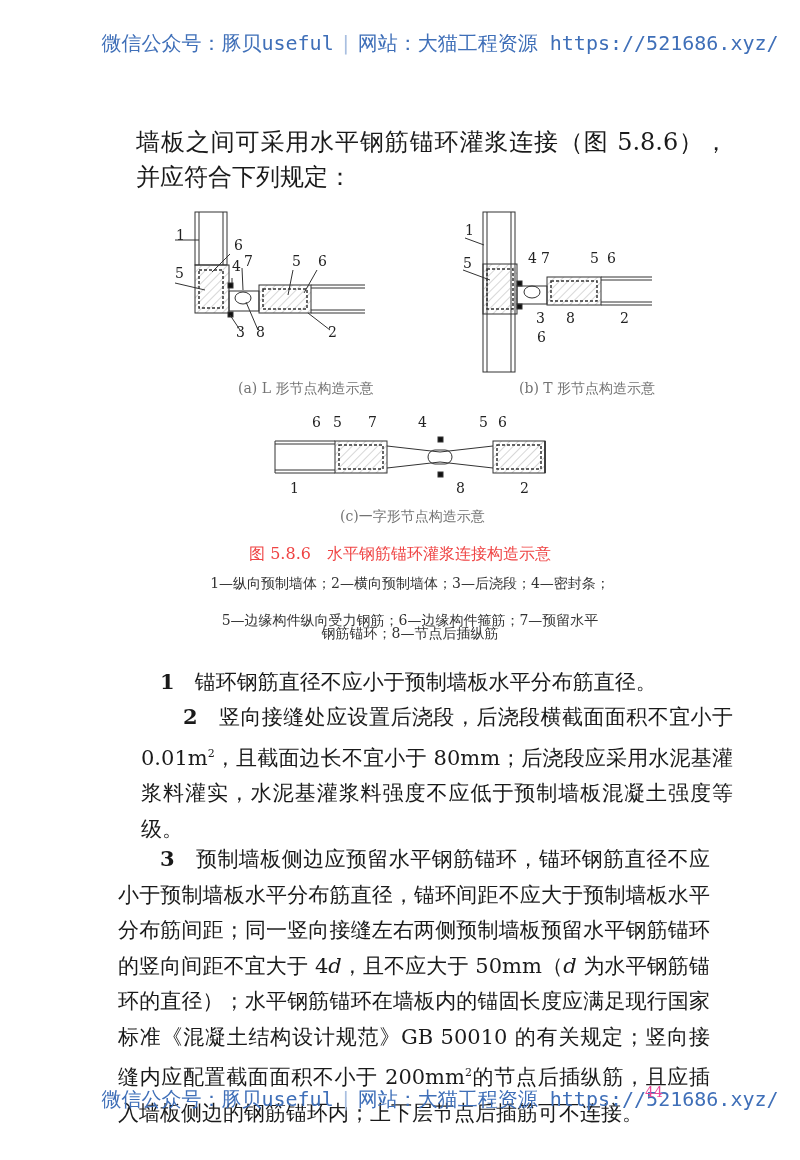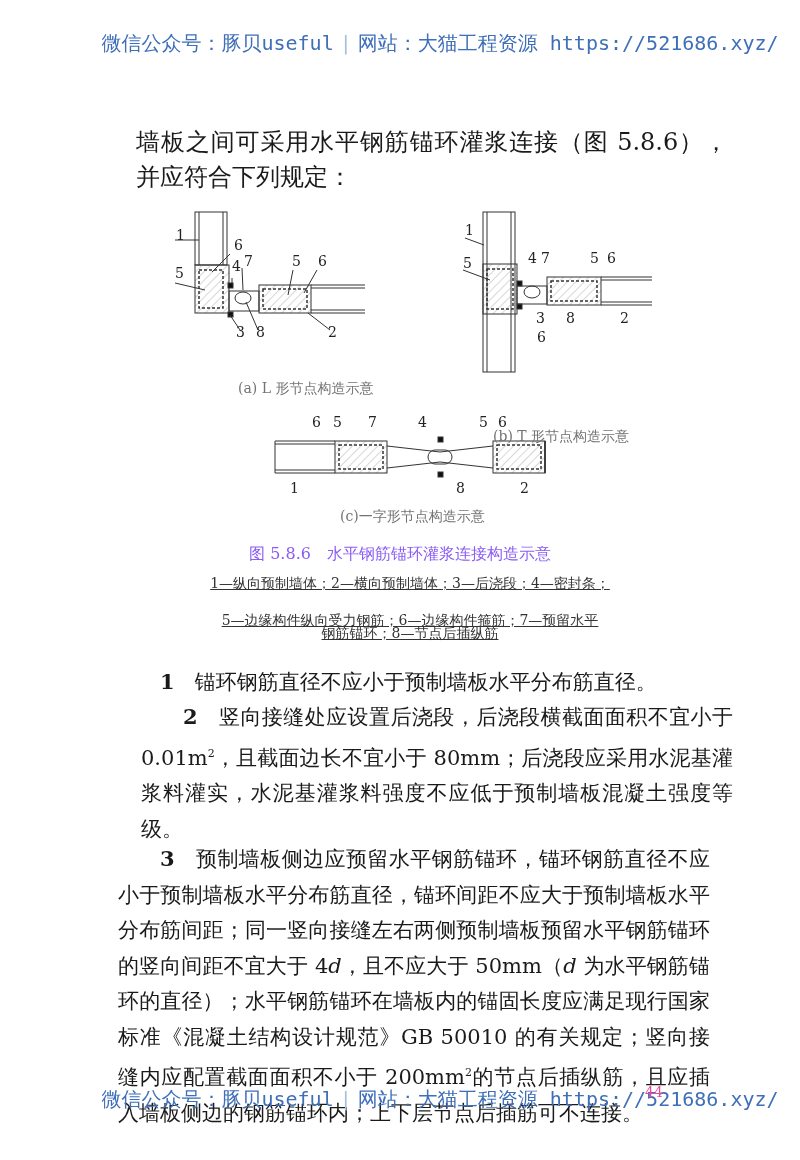--- a/index.html
+++ b/index.html
@@ -6,22 +6,22 @@
   body{width:800px;height:1160px;position:relative;overflow:hidden;font-family:"DejaVu Serif","Liberation Serif",serif;color:#1a1a1a;}
   .watermark{position:absolute;left:0;width:800px;text-align:center;font-family:"DejaVu Sans Mono","Liberation Mono",monospace;font-size:20px;color:#3f6fb8;letter-spacing:0px;white-space:nowrap;padding-left:40px;}
   .watermark .sep{color:#a9bfe0;margin:0 6px;}
   .wm-top{top:30px;}
   .wm-bottom{top:1086px;}
   .page-num{position:absolute;left:645px;top:1084px;font-size:14px;color:#ec4899;font-family:"DejaVu Serif",serif;}
   .para{position:absolute;left:136px;width:592px;font-size:24px;line-height:35px;text-align:justify;}
   .intro{top:125px;}
   .figure{position:absolute;left:0;top:205px;width:800px;height:330px;}
   .fig-caption{position:absolute;font-size:14px;color:#737373;white-space:nowrap;}
-  .fig-title{position:absolute;top:544px;left:0;width:800px;text-align:center;font-size:16px;color:#8b5cf6;}
-  .legend{position:absolute;left:195px;width:430px;text-align:center;font-size:14px;line-height:24px;color:#333;text-decoration:underline;}
+  .fig-title{position:absolute;top:544px;left:0;width:800px;text-align:center;font-size:16px;color:#ef4444;}
+  .legend{position:absolute;left:195px;width:430px;text-align:center;font-size:14px;line-height:24px;color:#333;}
   .legend-1{top:571px;}
   .legend-2{top:608px;}
   .legend-3{top:621px;text-align:center;}
   .item-num{font-weight:bold;font-family:"DejaVu Serif",serif;}
   .clause{position:absolute;left:118px;width:592px;font-size:21px;line-height:35.5px;text-align:justify;}
   .c1{top:664px;}
   .c2{top:699px;margin-left:23px;}
   .c3{top:841px;}
   .indent{display:inline-block;width:42px;}
   sup{font-size:11px;}
@@ -146,21 +146,21 @@
         <text x="418" y="427">4</text>
       <text x="479" y="427">5</text>
         <text x="498" y="427">6</text>
       <text x="290" y="493">1</text>
         <text x="456" y="493">8</text>
       <text x="520" y="493">2</text>
     </g>
   </svg>
 
   <div class="fig-caption" style="left:238px;top:175px;">(a) L 形节点构造示意</div>
-  <div class="fig-caption" style="left:493px;top:175px;margin-top:48px;">(b) T 形节点构造示意</div>
+  <div class="fig-caption" style="left:519px;top:175px;">(b) T 形节点构造示意</div>
   <div class="fig-caption" style="left:340px;top:303px;">(c)一字形节点构造示意</div>
 </div>
 
 <div class="fig-title">图 5.8.6　水平钢筋锚环灌浆连接构造示意</div>
 <div class="legend legend-1">1—纵向预制墙体；2—横向预制墙体；3—后浇段；4—密封条；</div>
 <div class="legend legend-2">5—边缘构件纵向受力钢筋；6—边缘构件箍筋；7—预留水平</div>
 <div class="legend legend-3">钢筋锚环；8—节点后插纵筋</div>
 
 <div class="clause c1">
   <span class="indent"></span><span class="item-num">1</span>&nbsp;&nbsp;&nbsp;<span>锚环钢筋直径不应小于预制墙板水平分布筋直径。</span>

